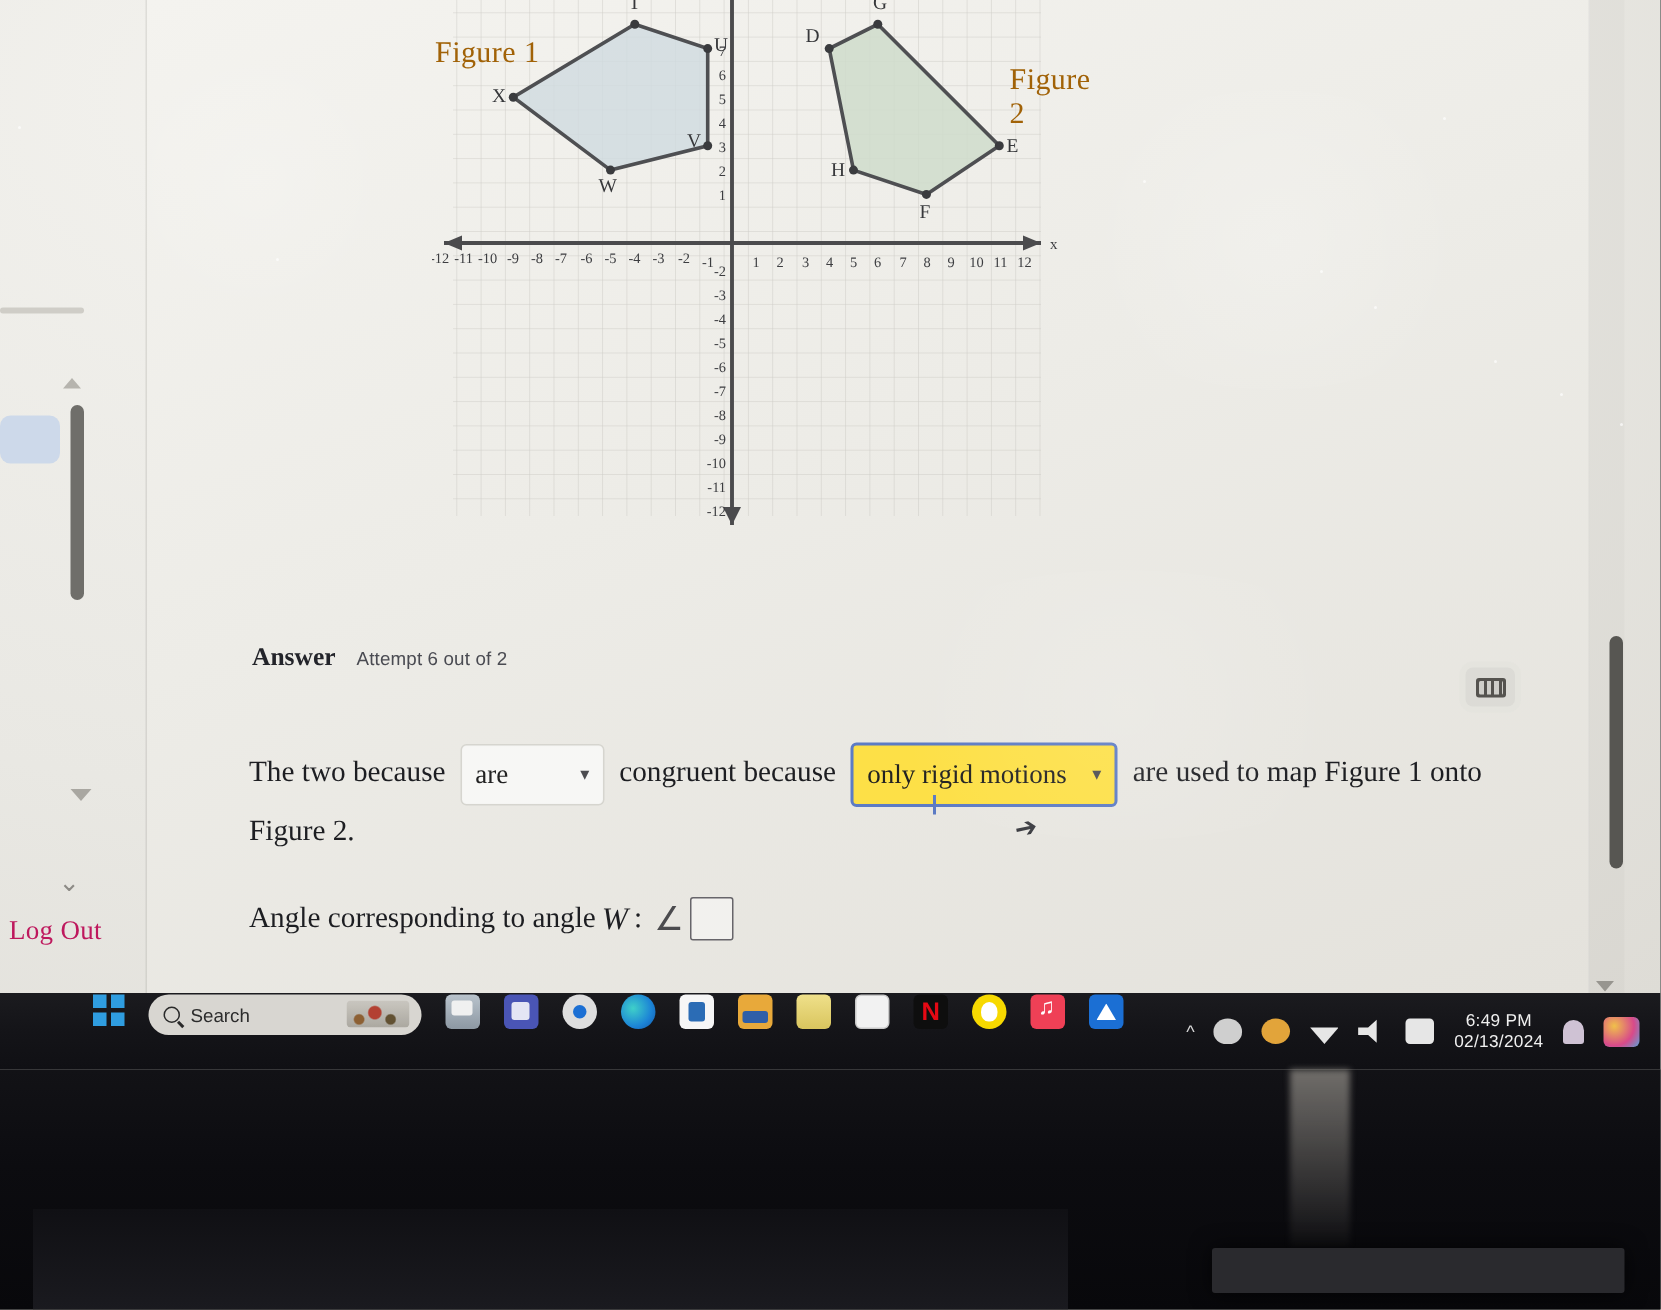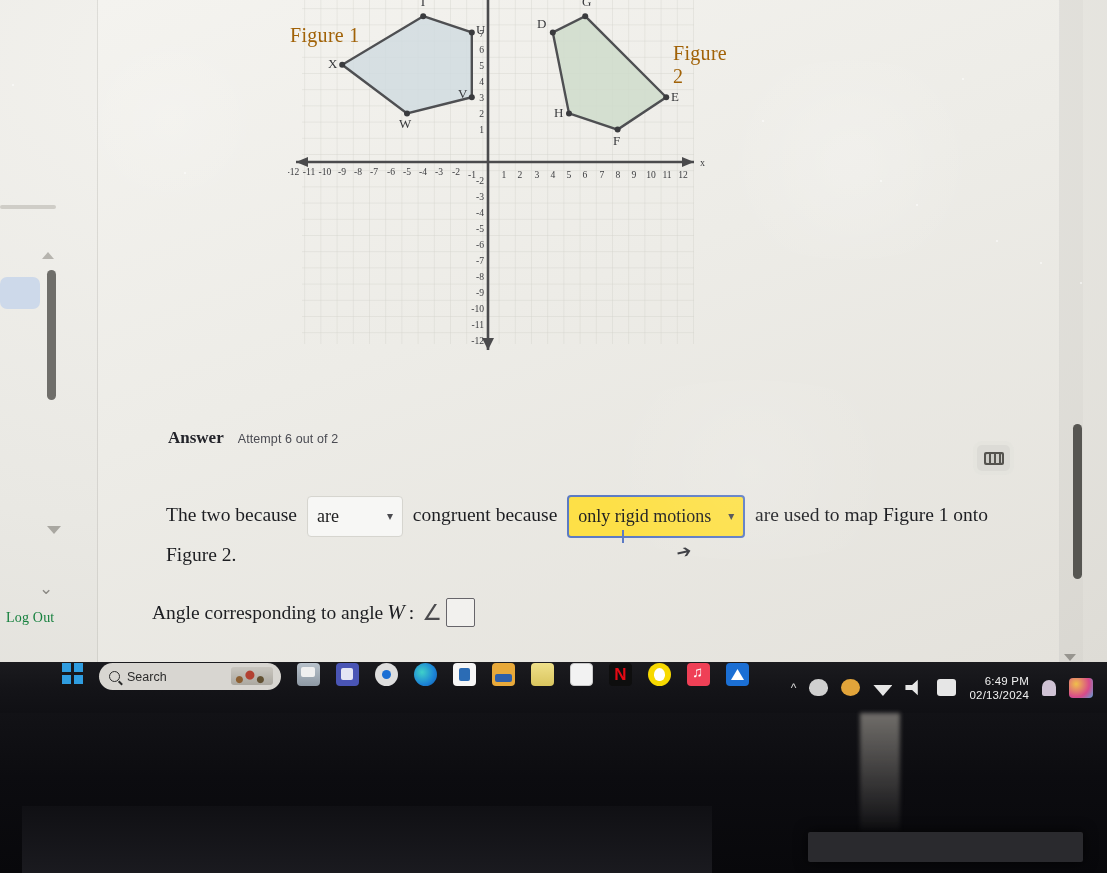--- a/index.html
+++ b/index.html
@@ -94,21 +94,21 @@
     position:absolute; left:47px; top:526px;
     width:0;height:0;border-left:7px solid transparent;border-right:7px solid transparent;
     border-top:8px solid #a9a7a1;
   }
   .rail-chev {
     position:absolute; left:39px; top:578px; color:#8d8b86; font-size:17px;
     font-family:"Liberation Sans", sans-serif;
   }
   .logout {
     position:absolute; left:6px; top:610px;
-    font-family:"Liberation Serif", serif; font-size:14px; color:#15803d;
+    font-family:"Liberation Serif", serif; font-size:18px; color:#be185d;
     letter-spacing:.2px;
   }
 
   
   .rscroll-track {
     position:absolute; left:1060px; top:0; width:23px; height:662px;
     background:rgba(0,0,0,.02);
   }
   .rscroll-thumb {
     position:absolute; left:1073px; top:424px; width:9px; height:155px;
@@ -173,21 +173,21 @@
   }
   .dd.sel { width:96px; }
   .dd.wide { width:178px; border:2px solid #5c7bc4; background:#fde047; }
   .dd .cv { font-size:12px; color:#4c4c50; margin-left:8px; }
 
   .caret-tick {
     position:absolute; left:622px; top:530px; width:2px; height:13px; background:#5c7bc4;
   }
 
   .angle-line {
-    position:absolute; left:152px; top:598px;
+    position:absolute; left:166px; top:598px;
     font-family:"Liberation Serif", serif; font-size:19.5px; color:#1d1e22;
     display:flex; align-items:center; gap:4px;
   }
   .angle-line .ital { font-family:"Liberation Serif", serif; font-style:italic; font-size:21px; }
   .ang-sym { font-size:22px; color:#4b4b4e; margin-left:4px; }
   .ans-box {
     display:inline-block; width:29px; height:29px;
     border:1.5px solid #67656a; background:#f2f1ee; border-radius:2px;
     vertical-align:middle;
   }
@@ -267,21 +267,21 @@
                  clip-path:polygon(50% 0,100% 100%,0 100%);}
   .sys-chev{ color:#d5d5d5; font-size:12px; font-family:"Liberation Sans",sans-serif;}
   .sys-ic{ width:19px;height:17px;display:block;position:relative;}
   .sys-onedrive{ background:#cfcfcf; border-radius:50% 50% 45% 45%; }
   .sys-cloud{ background:#e2a43a; border-radius:50%; }
   .sys-wifi{ background:#e6e6e6; clip-path:polygon(50% 100%,0 35%,100% 35%); }
   .sys-vol{ background:#e6e6e6; clip-path:polygon(0 35%,35% 35%,65% 5%,65% 95%,35% 65%,0 65%); }
   .sys-batt{ background:#e6e6e6; border-radius:3px; }
   .clock {
     font-family:"Liberation Sans", sans-serif; font-size:11.5px; color:#f0f0f0;
-    text-align:right; line-height:14px; letter-spacing:.2px;
+    text-align:center; line-height:14px; letter-spacing:.2px;
   }
   .sys-bell{ width:14px;height:16px;background:#cfc2d4;border-radius:7px 7px 2px 2px;}
   .sys-app{ width:24px;height:20px;border-radius:4px;
     background:radial-gradient(circle at 30% 30%,#f0c04a,#d84a8a 60%,#5aa2d8);}
 </style>
 </head>
 <body>
 
 <div id="photo">
 

